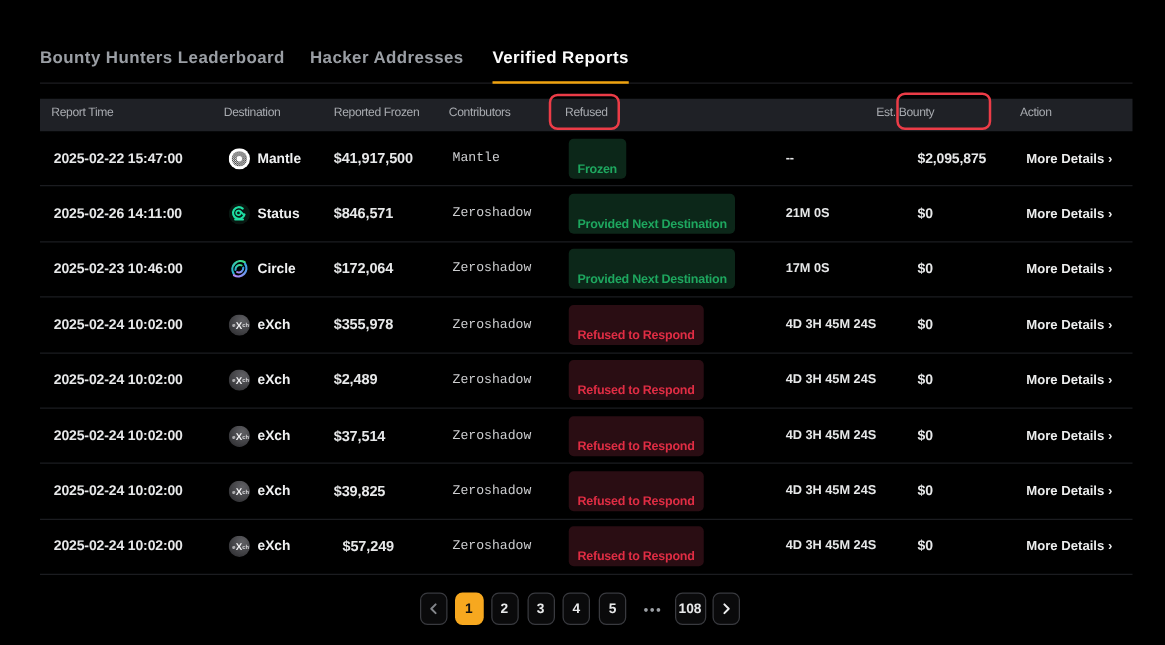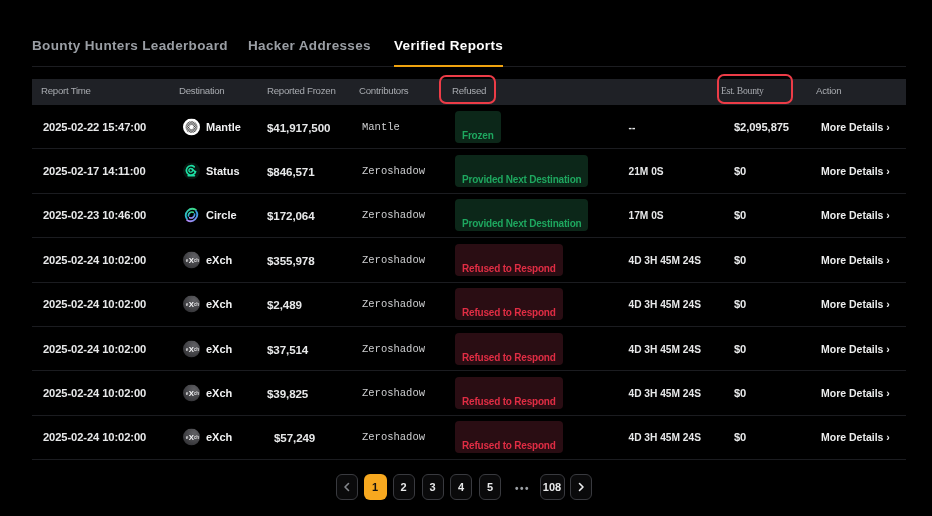--- a/index.html
+++ b/index.html
@@ -44,21 +44,21 @@
   <div class="tab active" style="left:394px;">Verified Reports</div>
   <div class="tabline"></div>
   <div class="tabunder"></div>
 
   <div class="thead">
     <div class="th" style="left:9px;">Report Time</div>
     <div class="th" style="left:147px;">Destination</div>
     <div class="th" style="left:235px;">Reported Frozen</div>
     <div class="th" style="left:327px;">Contributors</div>
     <div class="th" style="left:420px;">Refused</div>
-    <div class="th" style="left:689px;font-family:Liberation Serif, serif;">Est. Bounty</div>
+    <div class="th" style="left:669px;">Est. Bounty</div>
     <div class="th" style="left:784px;">Action</div>
   </div>
 
   <div class="row" style="top:105.0px">
     <div class="cell strong" style="left:11px">2025-02-22 15:47:00</div>
     <svg class="ico" style="left:151px" viewBox="0 0 24 24">
       <defs>
         <pattern id="mp0" width="2.4" height="2.4" patternUnits="userSpaceOnUse">
           <rect width="2.4" height="2.4" fill="#efefef"></rect>
           <rect width="1.2" height="1.2" fill="#2c2c2c"></rect>
@@ -71,21 +71,21 @@
     </svg>
     <div class="cell name" style="left:174px">Mantle</div>
     <div class="cell strong fund" style="left:235px">$41,917,500</div>
     <div class="cell mono" style="left:330px">Mantle</div>
     <div class="cell" style="left:423px"><span class="pill green">Frozen</span></div>
     <div class="cell strong time" style="left:596.5px">--</div>
     <div class="cell strong" style="left:702px">$2,095,875</div>
     <div class="cell" style="left:789px;font-weight:bold;font-size:10.5px;color:#eceded;">More Details ›</div>
   </div>
   <div class="row" style="top:149.4px">
-    <div class="cell strong" style="left:11px">2025-02-17 14:11:00</div>
+    <div class="cell strong" style="left:11px">2025-02-26 14:11:00</div>
     <svg class="ico" style="left:151px" viewBox="0 0 24 24">
       <circle cx="12" cy="12" r="12" fill="#081711"></circle>
       <path d="M15.8 6.2 A6.6 6.6 0 1 0 17.8 12.8" fill="none" stroke="#1ddfa3" stroke-width="2.4" stroke-linecap="round"></path>
       <path d="M17.3 13.5 L13.2 9.4" stroke="#1ddfa3" stroke-width="2.2" stroke-linecap="round"></path>
       <path d="M13.4 10.2 A2.6 2.6 0 1 0 13.3 12.1" fill="none" stroke="#1ddfa3" stroke-width="2" stroke-linecap="round"></path>
       <path d="M7.2 18.6 L16.2 18.6" stroke="#1ddfa3" stroke-width="2.2" stroke-linecap="round"></path>
     </svg>
     <div class="cell name" style="left:174px">Status</div>
     <div class="cell strong fund" style="left:235px">$846,571</div>
     <div class="cell mono" style="left:330px">Zeroshadow</div>

